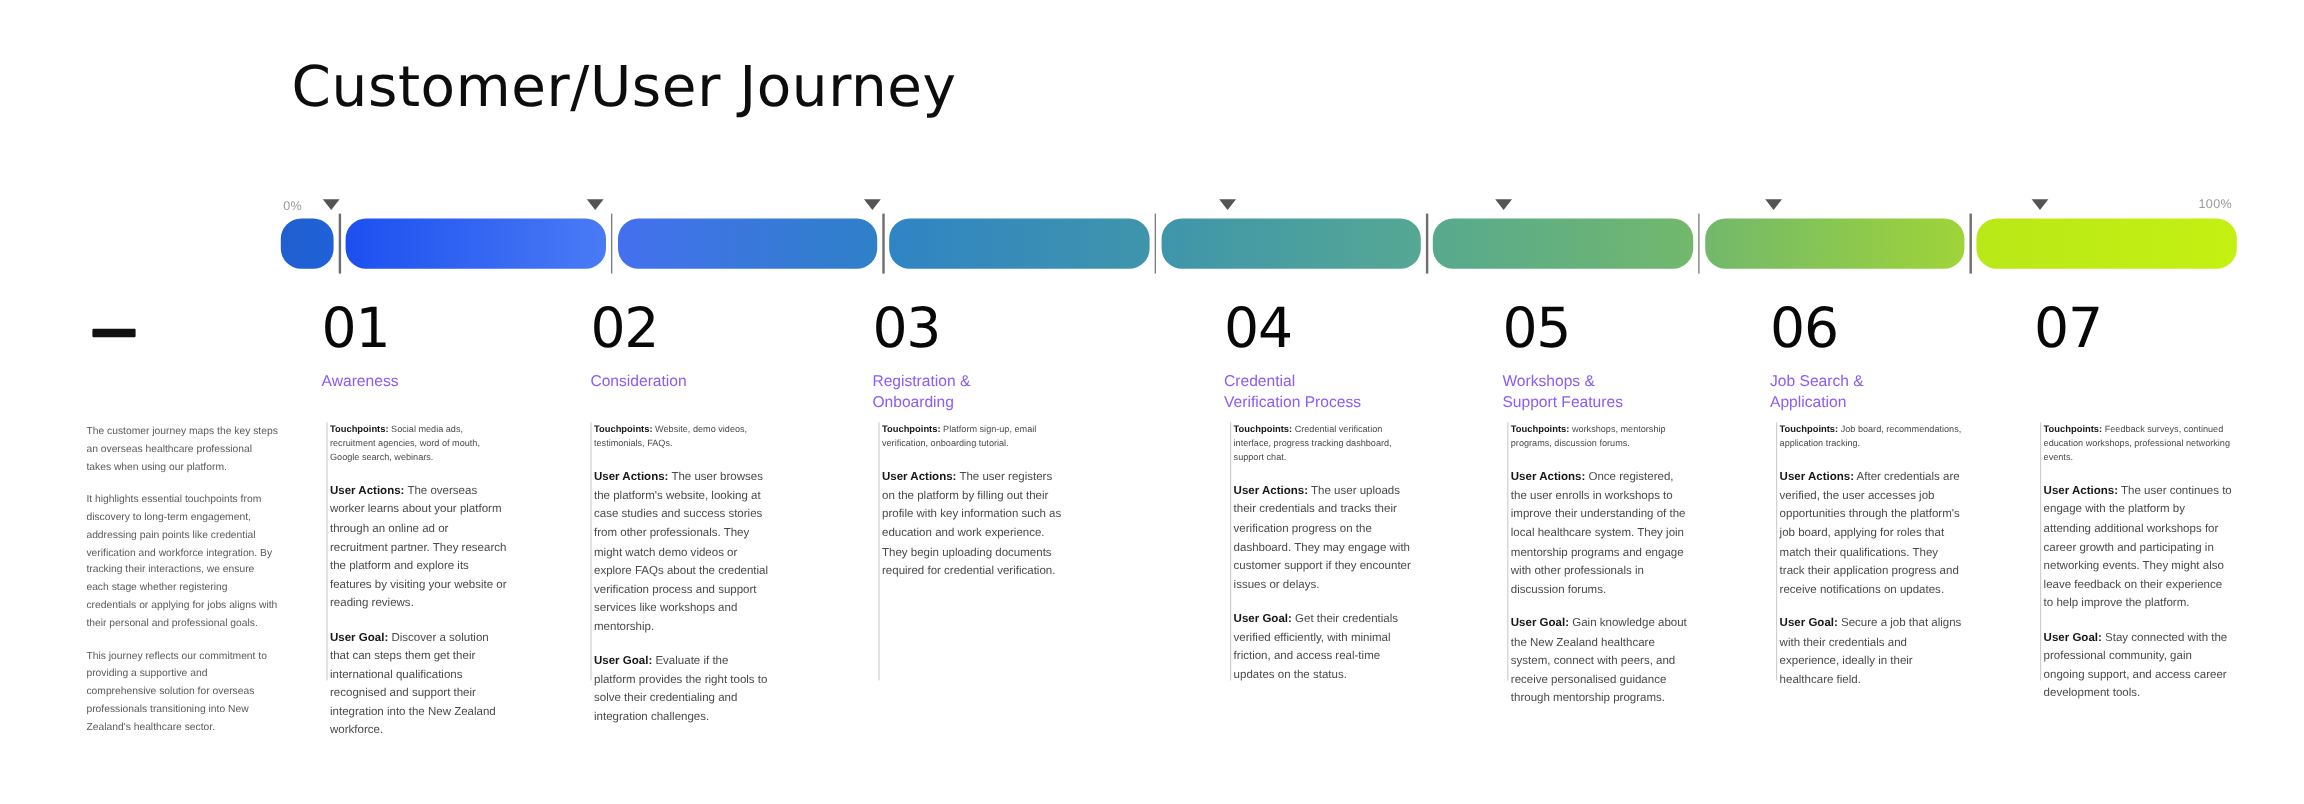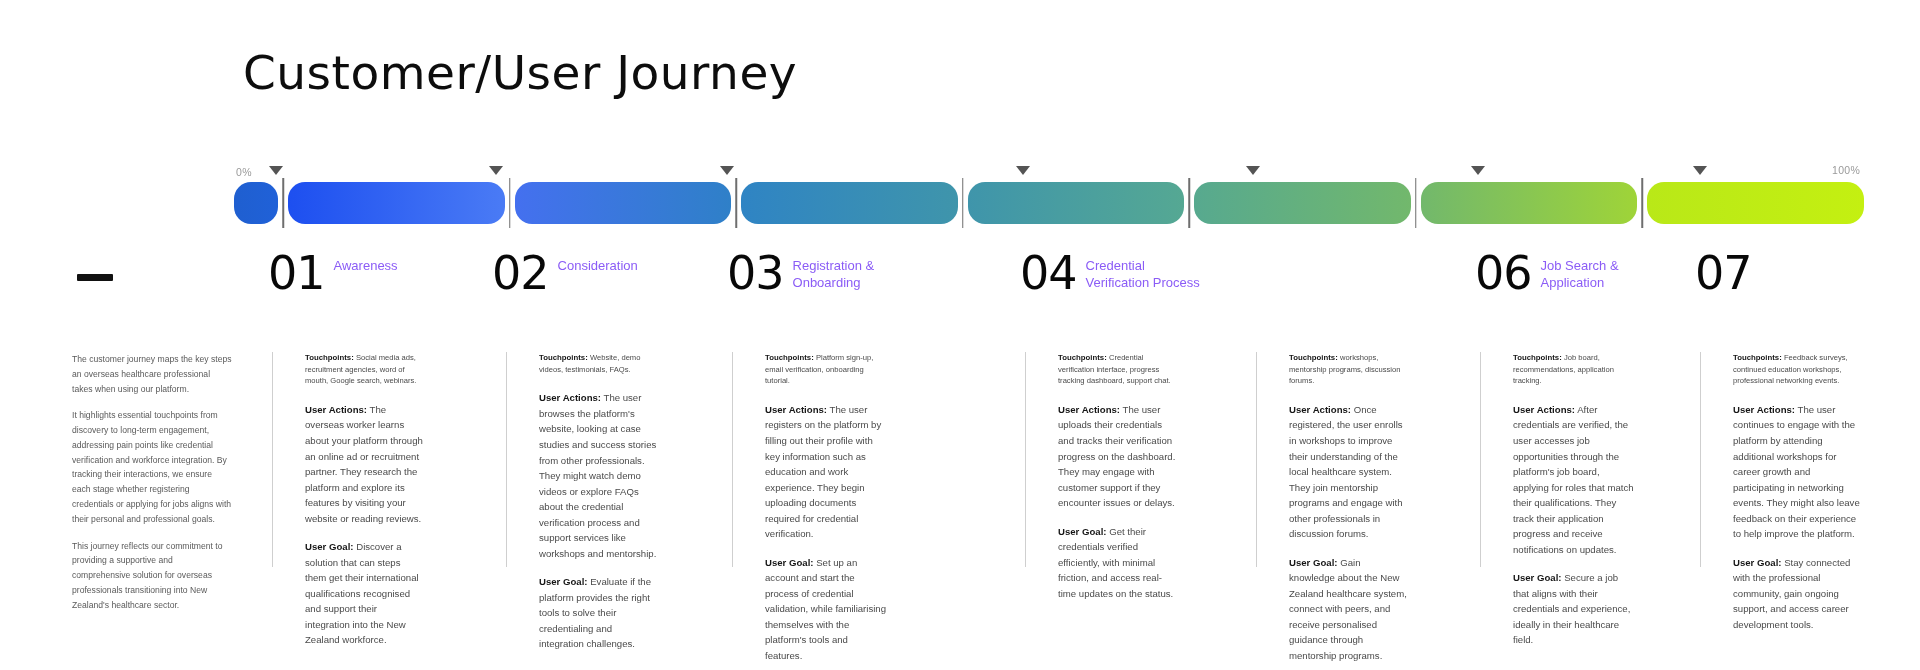--- a/index.html
+++ b/index.html
@@ -98,20 +98,21 @@
     top: 252px;
     width: 1810px;
     height: 85px;
   }
   .stage-head {
     position: absolute;
     top: 0;
     display: flex;
     align-items: flex-start;
     gap: 9px;
+    flex-direction: column;
   }
   .stage-num {
     font-size: 46px;
     font-weight: 400;
     line-height: 0.94;
     color: #080808;
     letter-spacing: -1px;
     font-family: "DejaVu Sans", sans-serif;
   }
   .stage-label {
@@ -136,21 +137,21 @@
     position: absolute;
     left: 60px;
     top: 352px;
     width: 1815px;
     height: 215px;
   }
   .col {
     position: absolute;
     top: 0;
     height: 215px;
-    padding-left: 32px;
+    padding-left: 2px;
     font-size: 9.6px;
     line-height: 1.62;
     color: #3d3d3d;
   }
   .col.bordered { border-left: 1px solid #cfcfcf; }
   .col.intro { padding-left: 0; border-left: none; }
 
   .intro-p {
     font-size: 8.6px;
     line-height: 1.72;
@@ -222,20 +223,24 @@
       <span class="stage-label">Consideration</span>
     </div>
     <div class="stage-head" style="left:667px">
       <span class="stage-num">03</span>
       <span class="stage-label">Registration &amp; Onboarding</span>
     </div>
     <div class="stage-head" style="left:960px">
       <span class="stage-num">04</span>
       <span class="stage-label">Credential Verification Process</span>
     </div>
+    <div class="stage-head" style="left:1192px">
+      <span class="stage-num">05</span>
+      <span class="stage-label">Workshops &amp; Support Features</span>
+    </div>
     <div class="stage-head" style="left:1415px">
       <span class="stage-num">06</span>
       <span class="stage-label">Job Search &amp; Application</span>
     </div>
     <div class="stage-head" style="left:1635px">
       <span class="stage-num">07</span>
     </div>
   </div>
 
   <div class="details">
@@ -251,41 +256,38 @@
         <span class="blk-lead">Touchpoints:</span><span class="blk-body"> Social media ads, recruitment agencies, word of mouth, Google search, webinars.</span>
       </p>
       <p class="blk">
         <span class="blk-lead">User Actions:</span><span class="blk-body"> The overseas worker learns about your platform through an online ad or recruitment partner. They research the platform and explore its features by visiting your website or reading reviews.</span>
       </p>
       <p class="blk">
         <span class="blk-lead">User Goal:</span><span class="blk-body"> Discover a solution that can steps them get their international qualifications recognised and support their integration into the New Zealand workforce.</span>
       </p>
     </div>
 
-    <div class="col bordered" style="left:446px; width:152px">
+    <div class="col bordered" style="left:432px; width:152px">
       <p class="blk touch">
         <span class="blk-lead">Touchpoints:</span><span class="blk-body"> Website, demo videos, testimonials, FAQs.</span>
       </p>
       <p class="blk">
         <span class="blk-lead">User Actions:</span><span class="blk-body"> The user browses the platform's website, looking at case studies and success stories from other professionals. They might watch demo videos or explore FAQs about the credential verification process and support services like workshops and mentorship.</span>
       </p>
       <p class="blk">
         <span class="blk-lead">User Goal:</span><span class="blk-body"> Evaluate if the platform provides the right tools to solve their credentialing and integration challenges.</span>
       </p>
     </div>
 
     <div class="col bordered" style="left:672px; width:155px">
       <p class="blk touch">
         <span class="blk-lead">Touchpoints:</span><span class="blk-body"> Platform sign-up, email verification, onboarding tutorial.</span>
       </p>
       <p class="blk">
         <span class="blk-lead">User Actions:</span><span class="blk-body"> The user registers on the platform by filling out their profile with key information such as education and work experience. They begin uploading documents required for credential verification.</span>
-      </p>
-      <p class="blk">
-        <span class="blk-lead">User Goal:</span><span class="blk-body"> Set up an account and start the process of credential validation, while familiarising themselves with the platform's tools and features.</span>
       </p>
     </div>
 
     <div class="col bordered" style="left:965px; width:155px">
       <p class="blk touch">
         <span class="blk-lead">Touchpoints:</span><span class="blk-body"> Credential verification interface, progress tracking dashboard, support chat.</span>
       </p>
       <p class="blk">
         <span class="blk-lead">User Actions:</span><span class="blk-body"> The user uploads their credentials and tracks their verification progress on the dashboard. They may engage with customer support if they encounter issues or delays.</span>
       </p>

